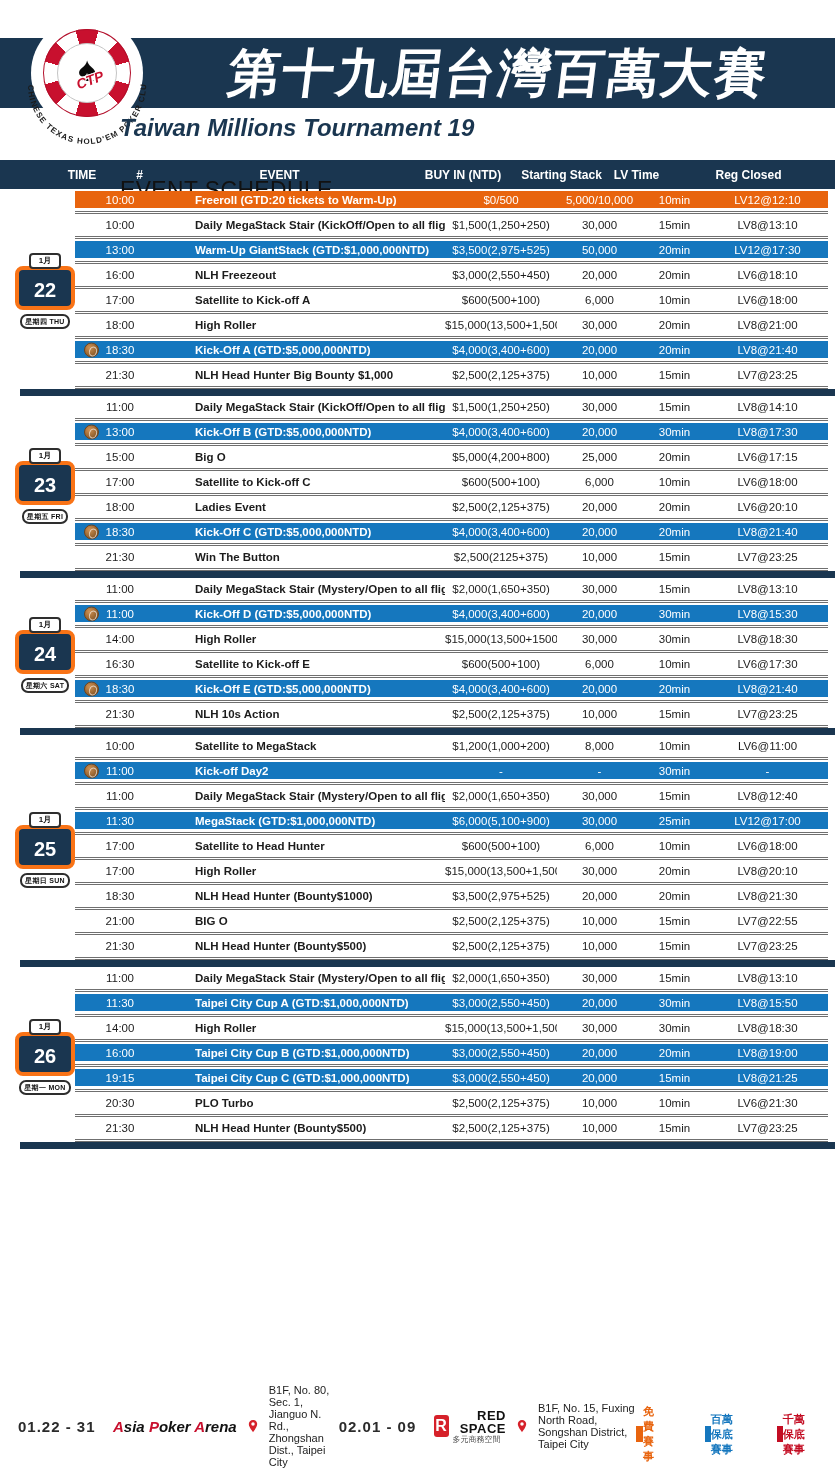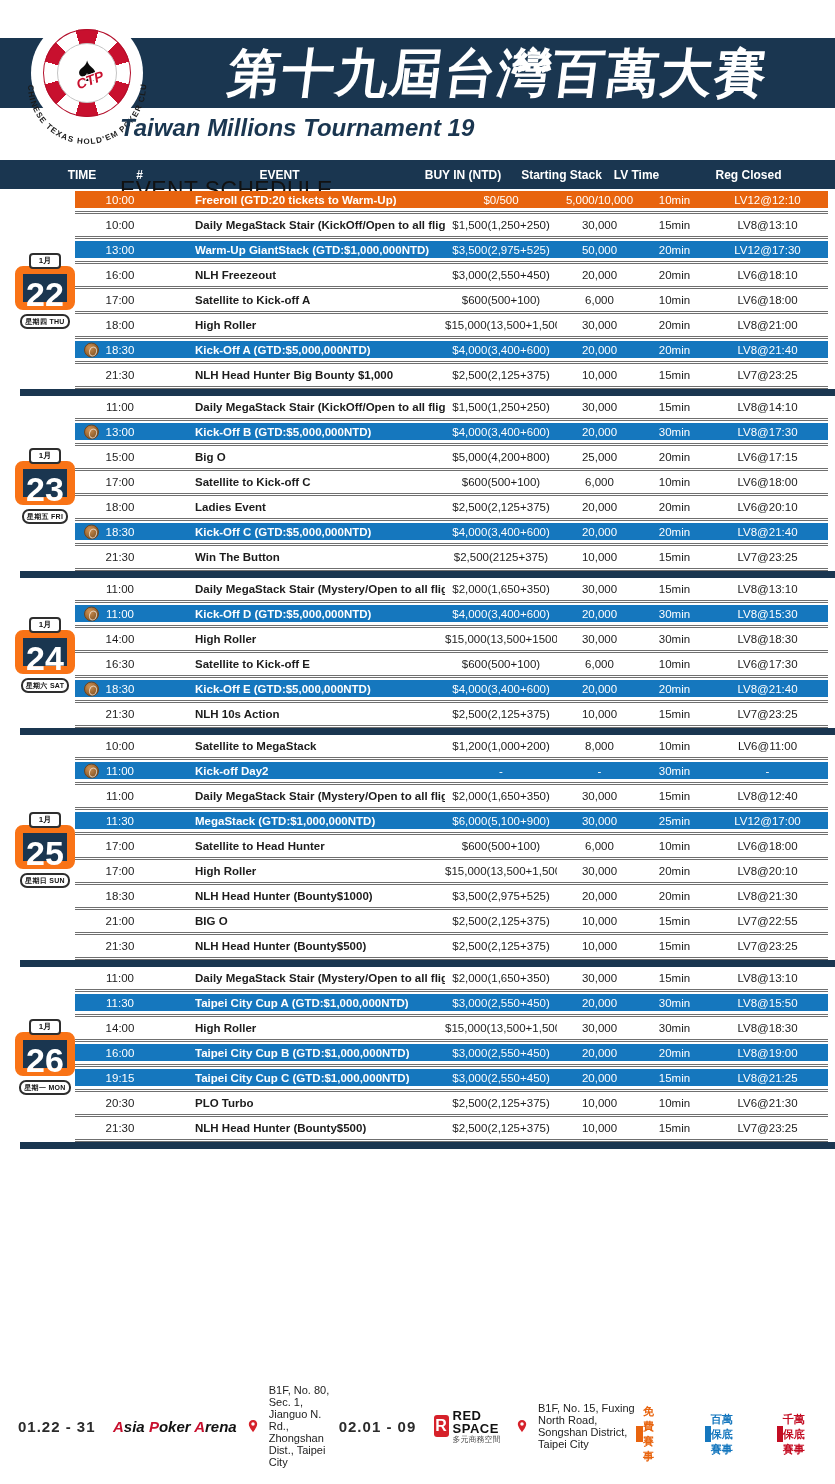--- a/index.html
+++ b/index.html
@@ -48,36 +48,36 @@
   .cell.event{text-align:left;padding-left:5px;font-weight:bold;font-size:11.5px;}
   .coin{position:absolute;left:9px;top:50%;transform:translateY(-50%);width:15px;height:15px;border-radius:50%;
     background:radial-gradient(circle at 35% 32%,#cf9254,#8a5a28 72%);border:1px solid #6e431c;}
   .coin::after{content:"";position:absolute;left:4px;top:3px;width:6px;height:8px;border-radius:50%;
     border:1px solid rgba(255,255,255,.65);transform:rotate(18deg);}
 
   
   .day-box{position:absolute;left:-5px;top:50%;transform:translateY(-50%);width:60px;text-align:center;z-index:3;}
   .month-tab{display:inline-block;background:#fff;border:2px solid #2e2e2e;border-radius:4px;
     font-size:8px;font-weight:bold;color:#111;line-height:10px;padding:1px 8px;position:relative;z-index:2;}
-  .date-box{background:var(--navy);color:#fff;font-size:34px;font-weight:bold;border-radius:8px;
-    border:8px solid #f97316;height:44px;line-height:40px;margin-top:-3px;}
+  .date-box{background:var(--navy);color:#fff;font-size:20px;font-weight:bold;border-radius:8px;
+    border:4px solid #f97316;height:44px;line-height:40px;margin-top:-3px;}
   .weekday-pill{display:inline-block;background:#fff;border:2px solid #2e2e2e;border-radius:7px;
     font-size:7px;font-weight:bold;color:#111;line-height:9px;padding:1px 3px;margin-top:-6px;position:relative;z-index:2;letter-spacing:0.3px;white-space:nowrap;}
 
   
   .footer{position:absolute;left:18px;right:28px;bottom:16px;display:flex;justify-content:space-between;align-items:flex-end;}
   .venues{display:flex;flex-direction:row;gap:7px;}
   .venue-row{display:flex;align-items:center;gap:9px;}
   .v-dates{font-size:15px;font-weight:bold;color:#2b2b2b;letter-spacing:1px;min-width:86px;}
   .apa-name{font-size:15px;font-weight:bold;font-style:italic;letter-spacing:0;white-space:nowrap;}
   .rs-logo{display:flex;align-items:center;gap:4px;}
   .rs-glyph{width:22px;height:22px;background:#D6212A;border-radius:3px;color:#fff;font-weight:bold;font-size:16px;
     display:flex;align-items:center;justify-content:center;}
   .rs-text{display:flex;flex-direction:column;line-height:1;}
-  .rs-name{font-size:13px;font-weight:bold;color:#111;letter-spacing:0.5px;}
+  .rs-name{font-size:13px;font-weight:bold;color:#111;letter-spacing:0.5px;text-align:right;}
   .rs-sub{font-size:8px;color:#555;margin-top:1px;}
   .address{font-size:11px;color:#222;}
   .pin{flex:0 0 auto;}
   .legend{display:flex;gap:42px;align-items:center;padding-bottom:4px;}
   .legend-item{display:flex;align-items:center;gap:0;}
   .swatch{width:16px;height:16px;}
   .legend-label{font-size:11px;font-weight:bold;}
 </style>
 </head>
 <body>

